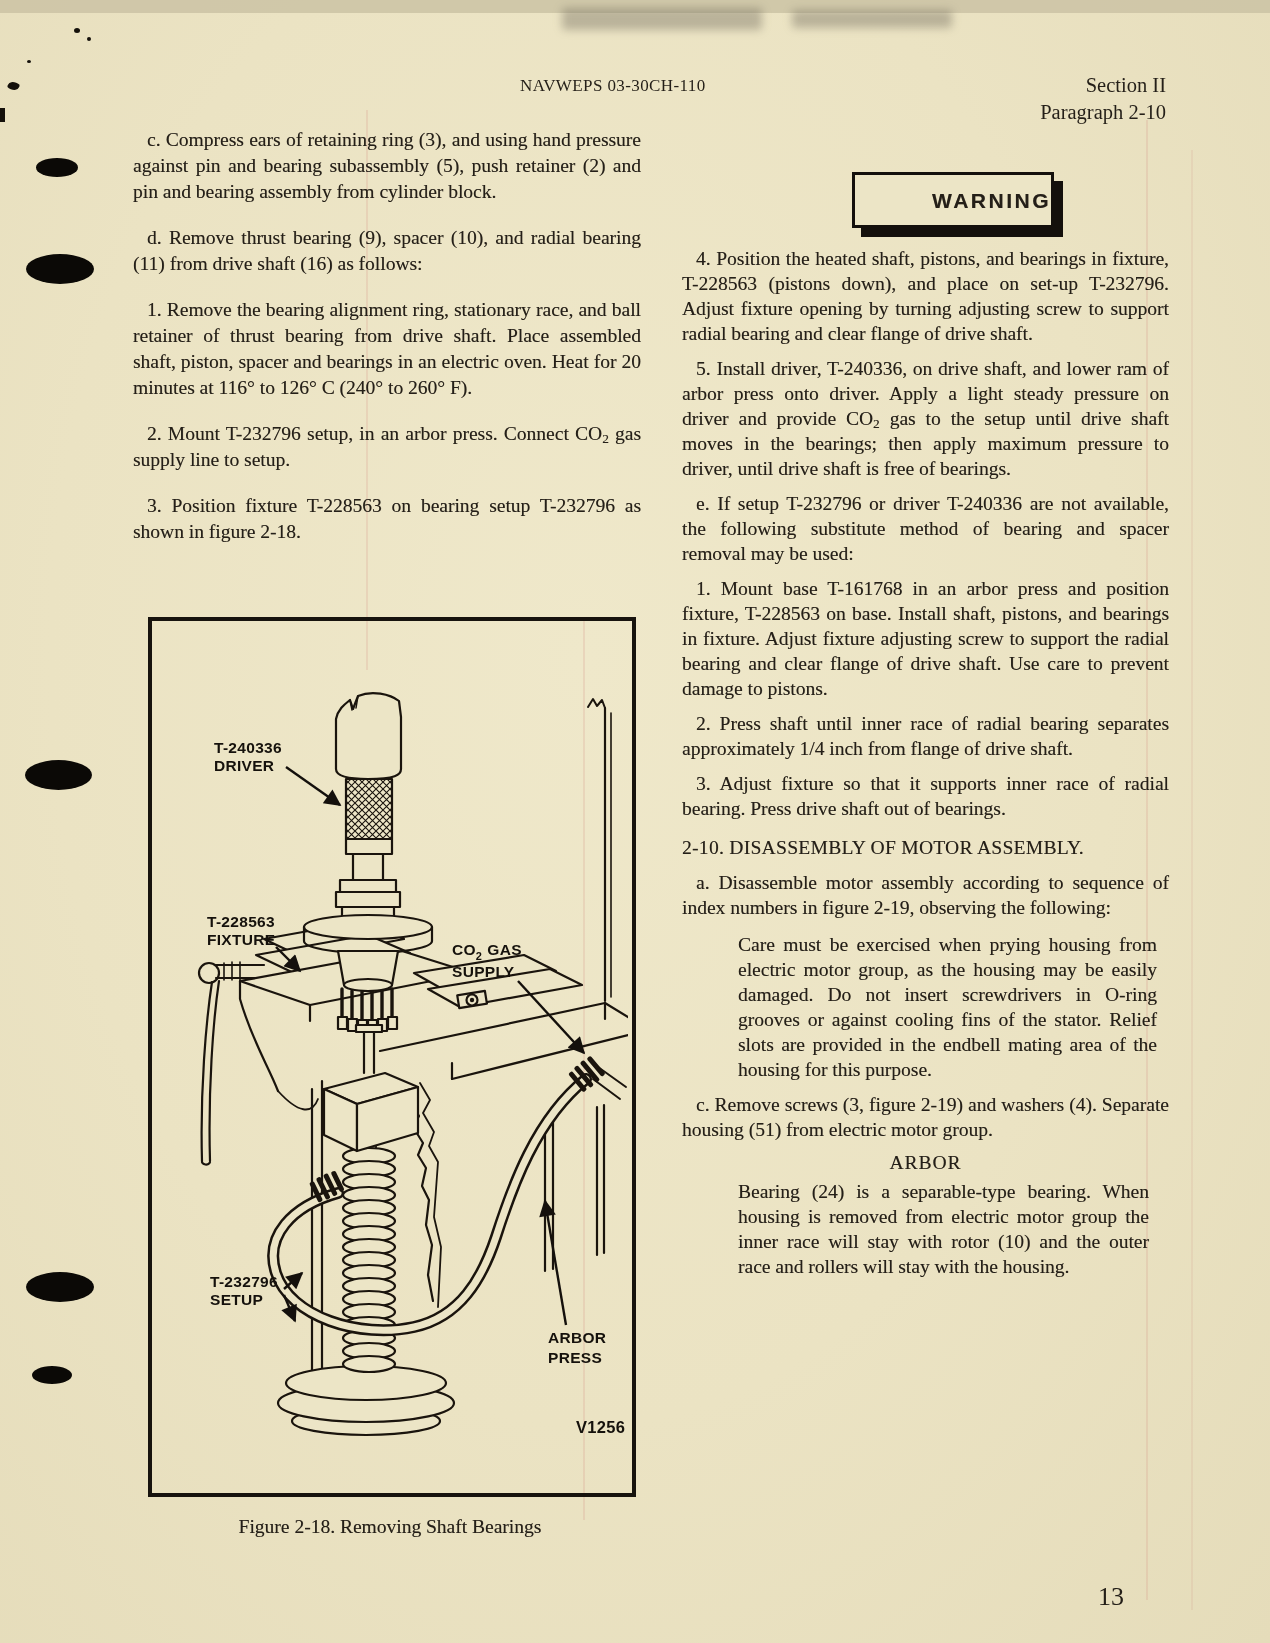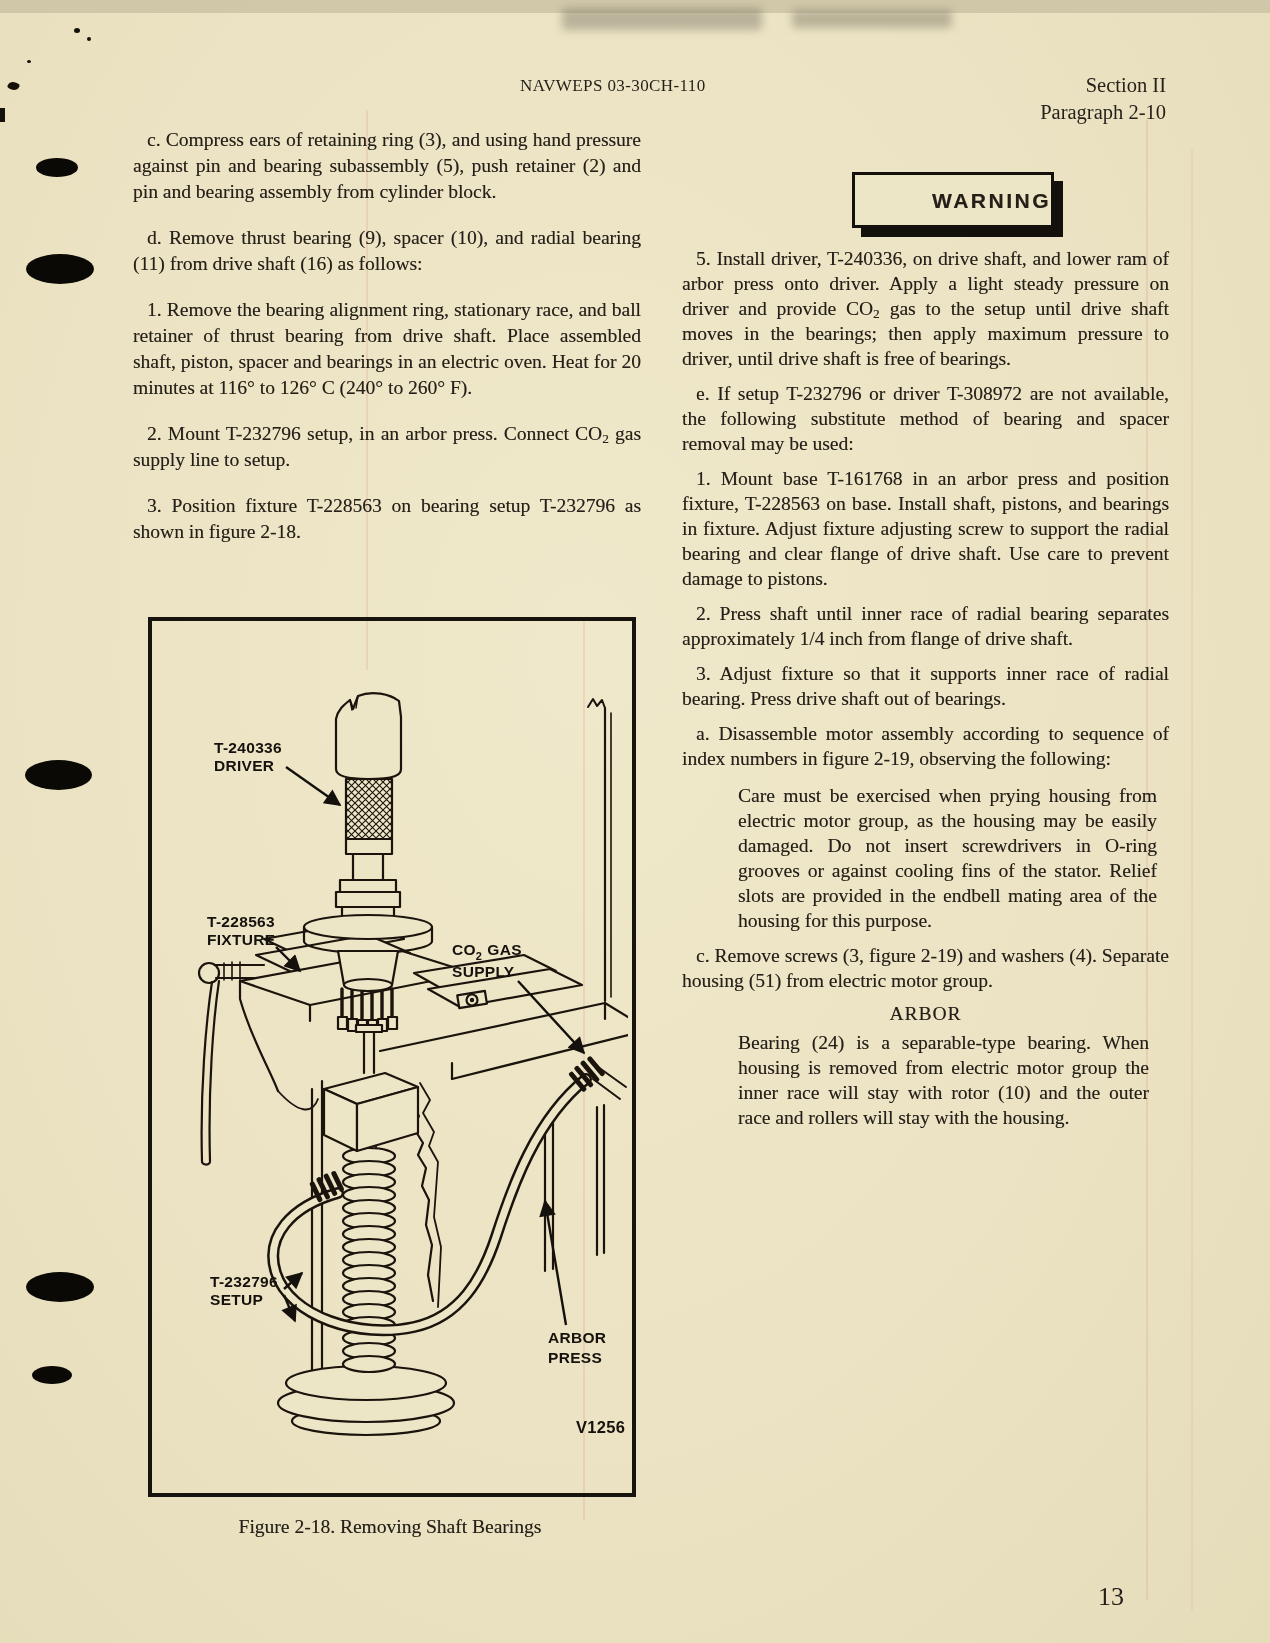--- a/index.html
+++ b/index.html
@@ -231,25 +231,27 @@
         <text x="424" y="812" font-size="16.5">V1256</text>
       </g>
     </svg>
   </div>
   <div class="figure-caption">Figure 2-18.  Removing Shaft Bearings</div>
 
   <div class="col-right body-text">
     <div class="warning-box">
       <span>WARNING</span>
     </div>
+    <p>4.  Position the heated shaft, pistons, and bearings in fixture, T-228563 (pistons down), and place on set-up T-232796.  Adjust fixture opening by turning adjusting screw to support radial bearing and clear flange of drive shaft.</p>
     <p><span>5.  Install driver, T-240336, on drive shaft, and lower ram of arbor press onto driver. Apply a light steady pressure on driver and provide CO</span><sub class="co2">2</sub><span> gas to the setup until drive shaft moves in the bearings; then apply maximum pressure to driver, until drive shaft is free of bearings.</span></p>
-    <p>e.  If setup T-232796 or driver T-308972 are not available, the following substitute method of bearing and spacer removal may be used:</p>
+    <p>e.  If setup T-232796 or driver T-240336 are not available, the following substitute method of bearing and spacer removal may be used:</p>
     <p>1.  Mount base T-161768 in an arbor press and position fixture, T-228563 on base.  Install shaft, pistons, and bearings in fixture.  Adjust fixture adjusting screw to support the radial bearing and clear flange of drive shaft.  Use care to prevent damage to pistons.</p>
     <p>2.  Press shaft until inner race of radial bearing separates approximately 1/4 inch from flange of drive shaft.</p>
     <p>3.  Adjust fixture so that it supports inner race of radial bearing.  Press drive shaft out of bearings.</p>
+    <p class="heading">2-10.  DISASSEMBLY OF MOTOR ASSEMBLY.</p>
     <p>a.  Disassemble motor assembly according to sequence of index numbers in figure 2-19, observing the following:</p>
 
     <p class="caution-text">Care must be exercised when prying housing from electric motor group, as the housing may be easily damaged.  Do not insert screwdrivers in O-ring grooves or against cooling fins of the stator.  Relief slots are provided in the endbell mating area of the housing for this purpose.</p>
     <p>c.  Remove screws (3, figure 2-19) and washers (4).  Separate housing (51) from electric motor group.</p>
     <p class="note-head">ARBOR</p>
     <p class="note-text">Bearing (24) is a separable-type bearing.  When housing is removed from electric motor group the inner race will stay with rotor (10) and the outer race and rollers will stay with the housing.</p>
   </div>
 
   <div class="page-num">13</div>
 </div>

